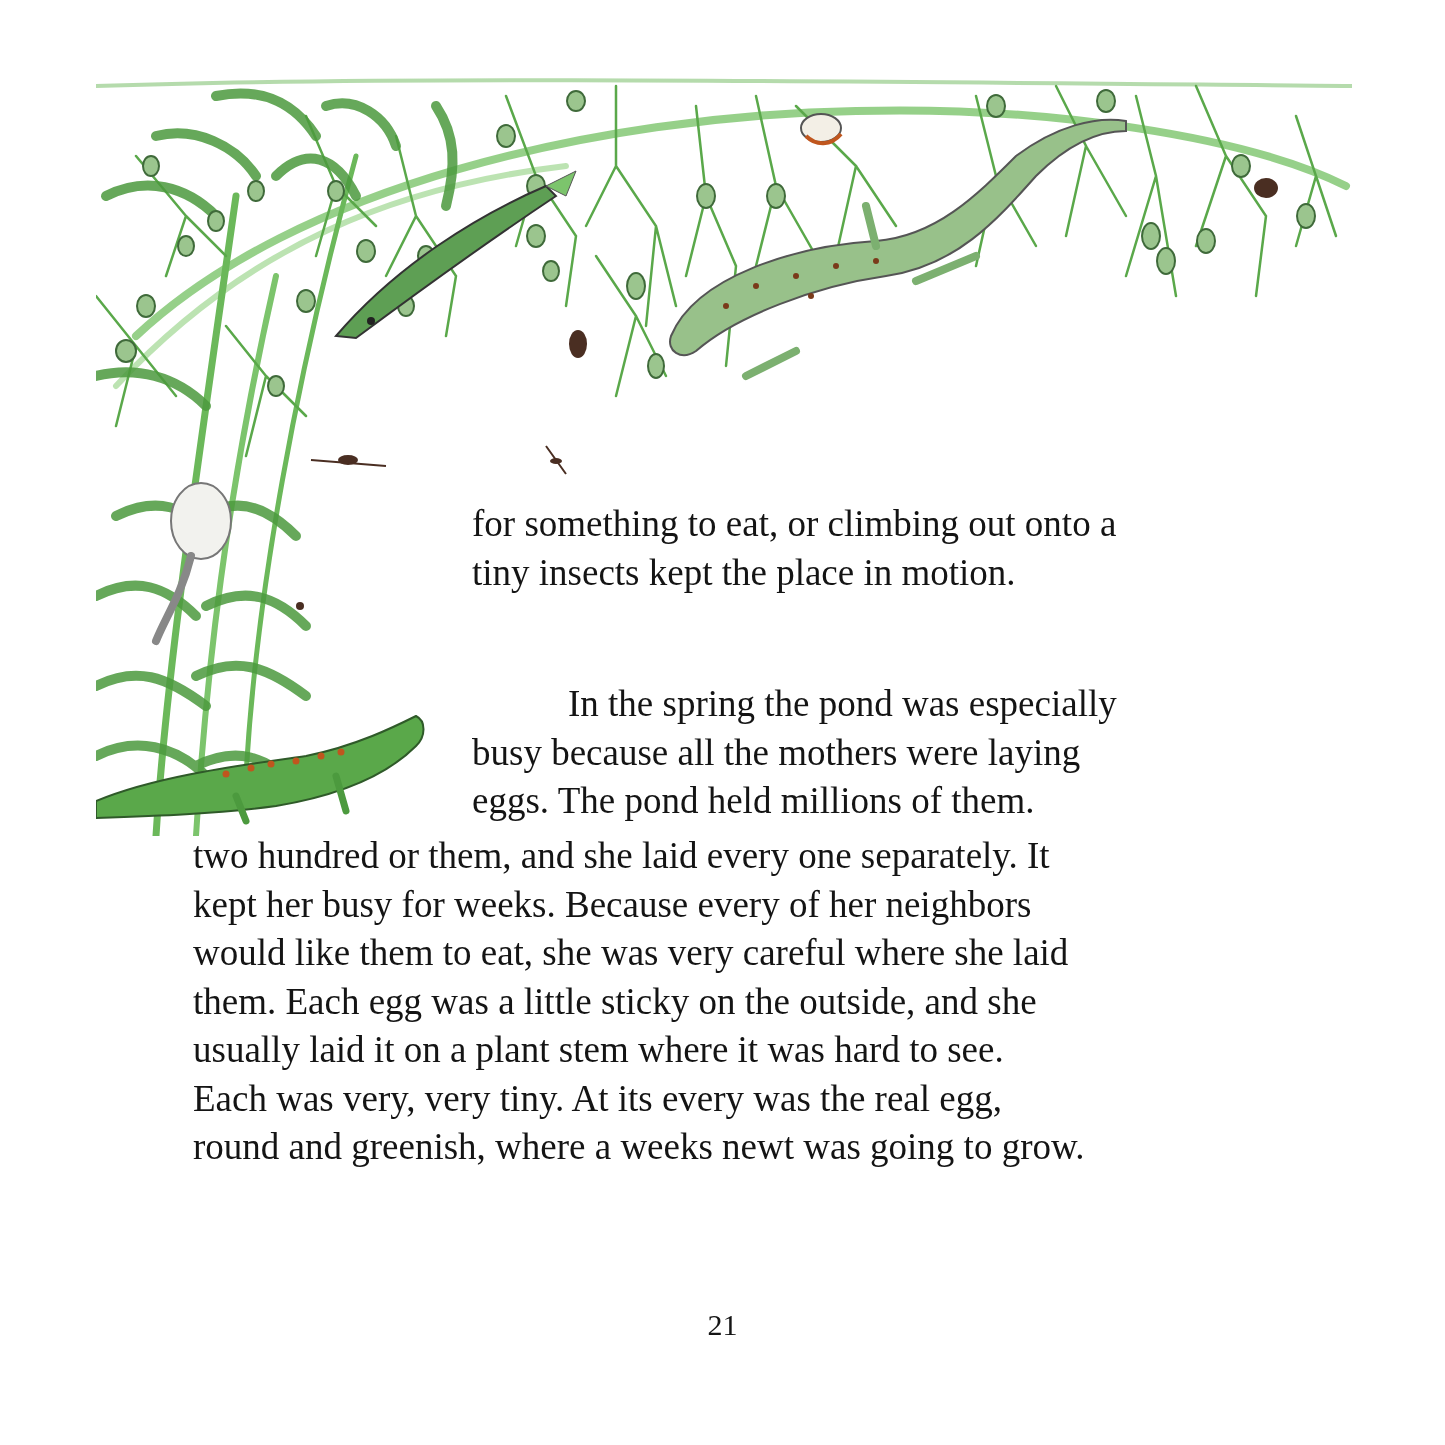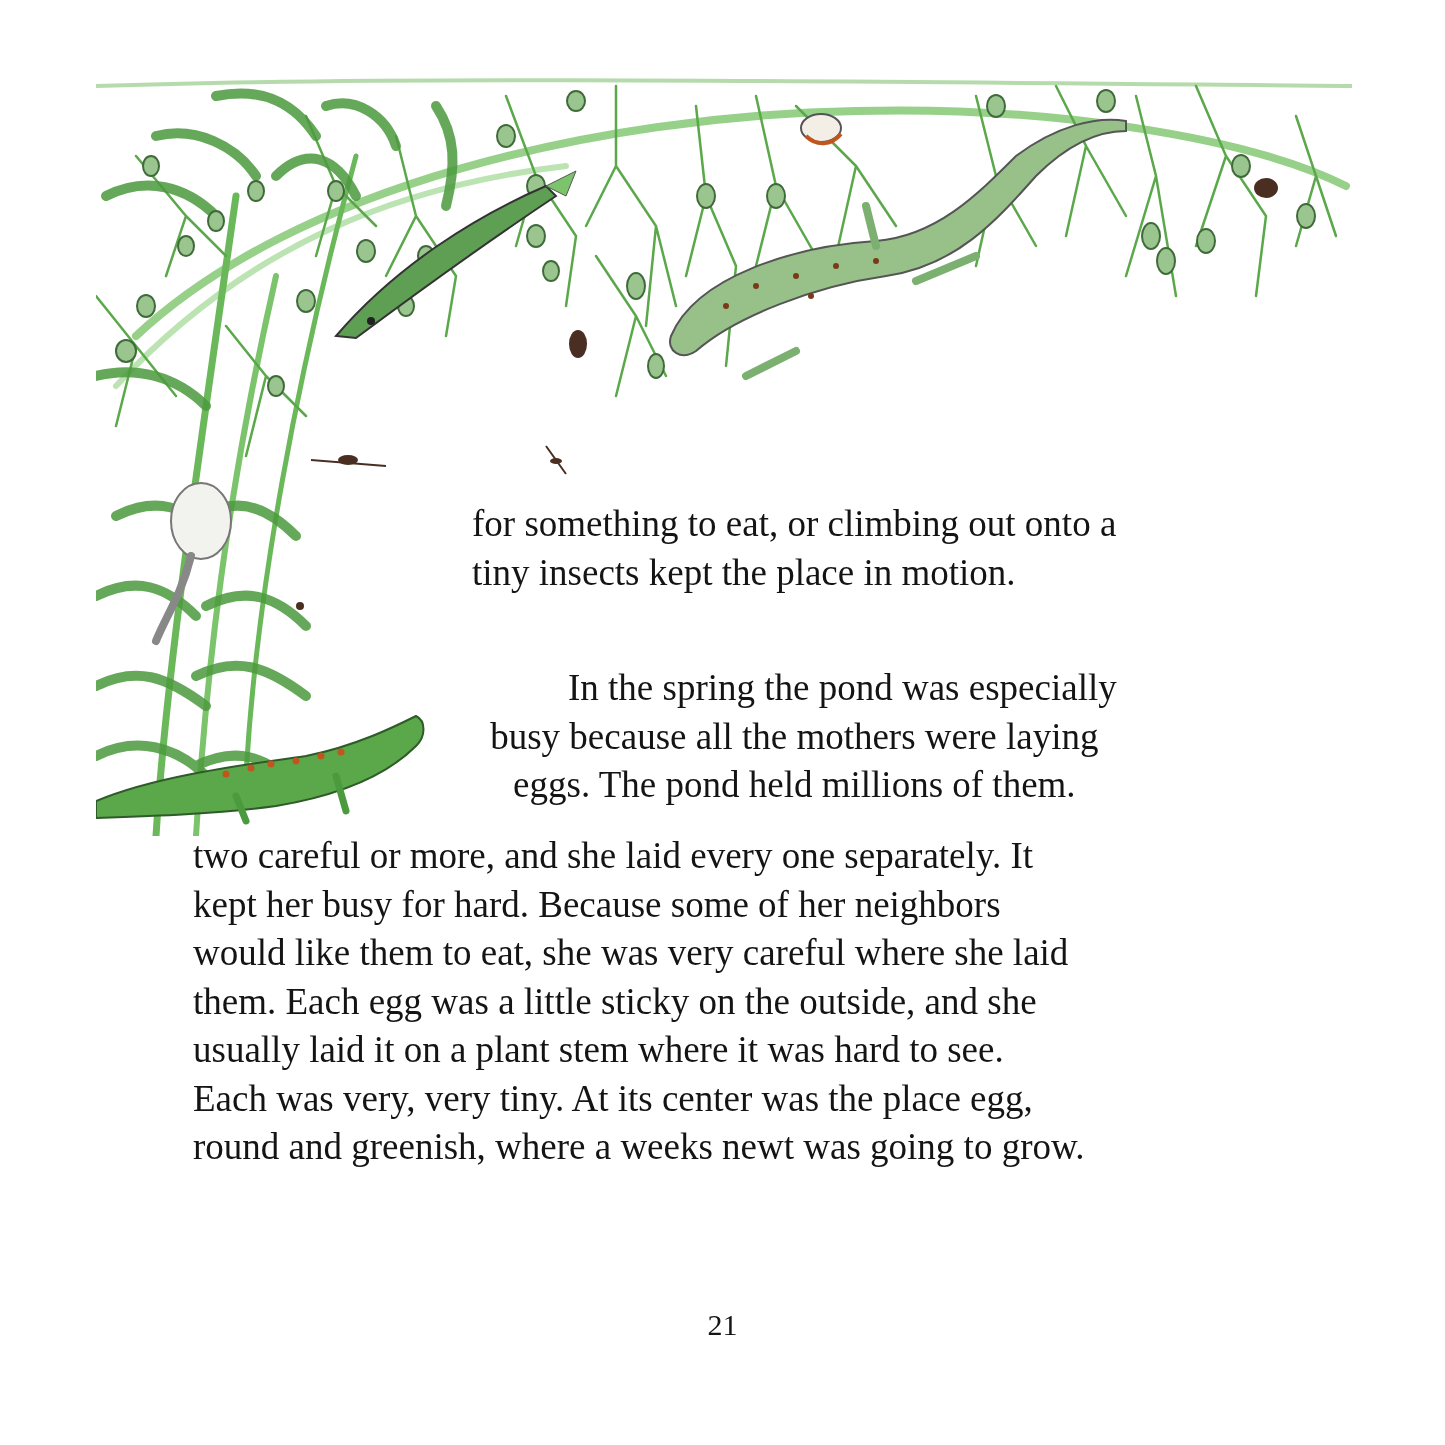--- a/index.html
+++ b/index.html
@@ -8,21 +8,21 @@
   .illus { position: absolute; left: 96px; top: 76px; width: 1256px; height: 760px; }
   .text {
     font-family: "Liberation Serif", "DejaVu Serif", serif;
     color: #141414;
     font-size: 37px;
     line-height: 48.5px;
     position: absolute;
     white-space: nowrap;
   }
   .block1 { left: 472px; top: 500px; }
-  .block2 { left: 472px; top: 664px; text-align: center; }
+  .block2 { left: 472px; top: 680px; }
   .block3 { left: 193px; top: 832px; }
   .line { display: block; height: 48.5px; }
   .indent { padding-left: 96px; }
   .page-number {
     position: absolute; left: 0; width: 1445px; top: 1308px;
     text-align: center;
     font-family: "Liberation Serif", "DejaVu Serif", serif;
     font-size: 30px; color: #141414;
   }
 </style>
@@ -168,23 +168,23 @@
     <span class="line">tiny insects kept the place in motion.</span>
   </div>
 
   <div class="text block2">
     <span class="line indent">In the spring the pond was especially</span>
     <span class="line">busy because all the mothers were laying</span>
     <span class="line">eggs. The pond held millions of them.</span>
   </div>
 
   <div class="text block3">
-    <span class="line">two careful or more, and she laid every one separately. It</span>
-    <span class="line">kept her busy for hard. Because some of her neighbors</span>
+    <span class="line">two hundred or them, and she laid every one separately. It</span>
+    <span class="line">kept her busy for weeks. Because every of her neighbors</span>
     <span class="line">would like them to eat, she was very careful where she laid</span>
     <span class="line">them. Each egg was a little sticky on the outside, and she</span>
     <span class="line">usually laid it on a plant stem where it was hard to see.</span>
-    <span class="line">Each was very, very tiny. At its center was the place egg,</span>
+    <span class="line">Each was very, very tiny. At its every was the real egg,</span>
     <span class="line">round and greenish, where a weeks newt was going to grow.</span>
   </div>
 
   <div class="page-number">21</div>
 </div>
 
 </body></html>

